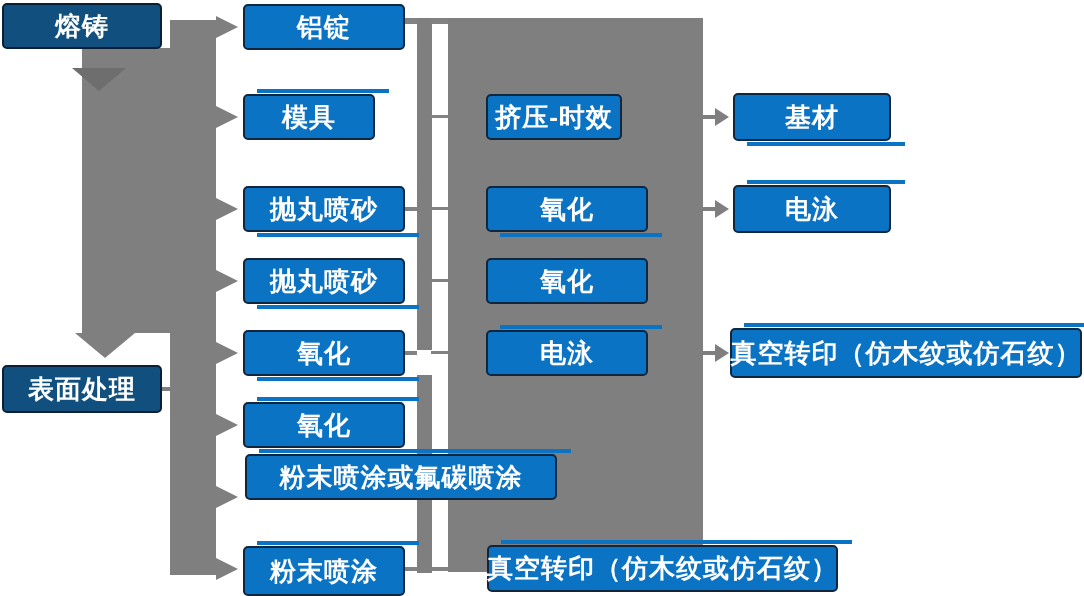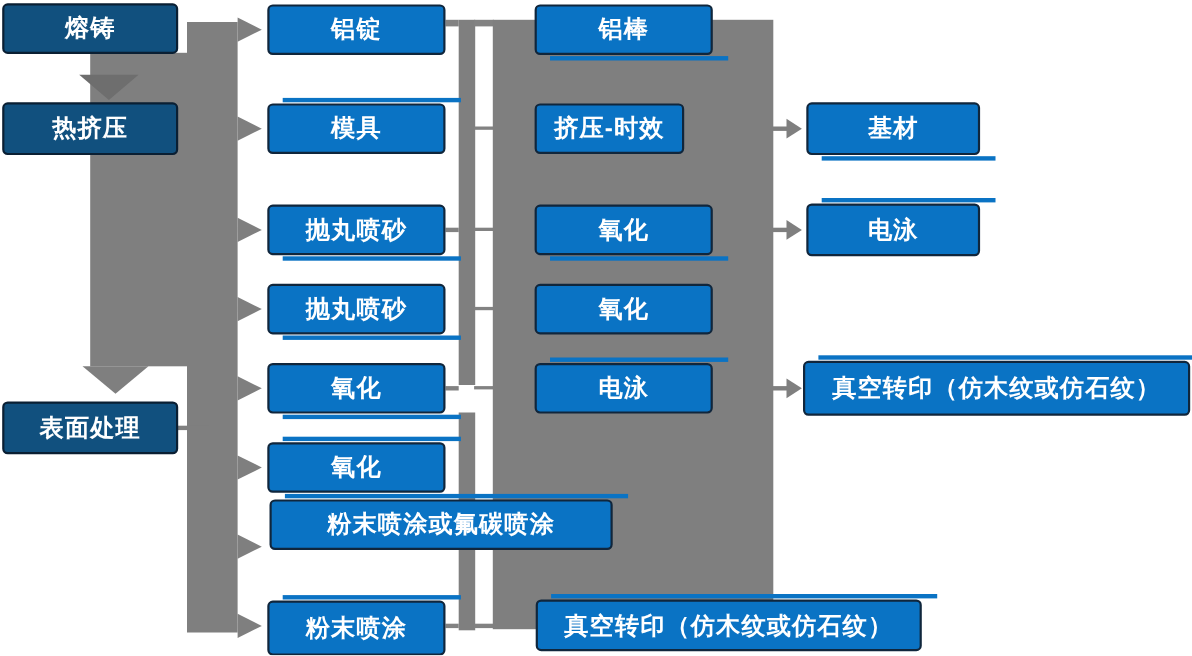--- a/index.html
+++ b/index.html
@@ -11,21 +11,21 @@
     font-family:"Liberation Sans","DejaVu Sans",sans-serif;
   }
   #connectors{position:absolute;left:0;top:0;z-index:0;}
   .node{
     position:absolute;
     z-index:2;
     display:flex;align-items:center;justify-content:center;
     box-sizing:border-box;
     color:#fff;
     font-weight:bold;
-    font-size:22px;
+    font-size:26px;
     letter-spacing:1px;
     border-radius:5px;
     border:2px solid var(--node-border,#10263c);
     background:var(--node-fill,#0a73c4);
     text-align:center;
     white-space:nowrap;
   }
   .node.stage-box{
     background:var(--stage-fill,#11507e);
     border-color:var(--stage-border,#0a1f33);
@@ -86,33 +86,31 @@
 
     <rect x="702" y="115" width="14" height="4" fill="#7f7f7f"></rect>
     <polygon points="715,108 715,126 729,117" fill="#7f7f7f"></polygon>
     <rect x="702" y="207" width="14" height="4" fill="#7f7f7f"></rect>
     <polygon points="715,200 715,218 729,209" fill="#7f7f7f"></polygon>
     <rect x="702" y="351" width="14" height="4" fill="#7f7f7f"></rect>
     <polygon points="715,344 715,362 729,353" fill="#7f7f7f"></polygon>
   </svg>
 
   <div class="node stage-box" style="left:2px;top:3px;width:160px;height:46px">熔铸</div>
-  <div class="node stage-box" style="left:2px;top:93px;width:160px;height:48px">热挤压</div>
   <div class="node stage-box" style="left:2px;top:365px;width:160px;height:48px">表面处理</div>
 
   <div class="node" style="left:243px;top:4px;width:162px;height:46px">铝锭</div>
-  <div class="node dup-t" style="left:243px;top:94px;width:162px;height:46px">模具</div>
+  <div class="node dup-t" style="left:243px;top:94px;width:132px;height:46px">模具</div>
   <div class="node dup-b" style="left:243px;top:186px;width:162px;height:46px">抛丸喷砂</div>
   <div class="node dup-b" style="left:243px;top:258px;width:162px;height:46px">抛丸喷砂</div>
   <div class="node dup-b" style="left:243px;top:330px;width:162px;height:46px">氧化</div>
   <div class="node dup-t" style="left:243px;top:402px;width:162px;height:46px">氧化</div>
   <div class="node dup-t" style="left:245px;top:454px;width:312px;height:46px">粉末喷涂或氟碳喷涂</div>
   <div class="node dup-t" style="left:243px;top:546px;width:162px;height:50px">粉末喷涂</div>
 
-  <div class="node dup-b" style="left:486px;top:4px;width:162px;height:46px">铝棒</div>
   <div class="node" style="left:486px;top:94px;width:136px;height:46px">挤压-时效</div>
   <div class="node dup-b" style="left:486px;top:186px;width:162px;height:46px">氧化</div>
   <div class="node" style="left:486px;top:258px;width:162px;height:46px">氧化</div>
   <div class="node dup-t" style="left:486px;top:330px;width:162px;height:46px">电泳</div>
   <div class="node dup-t" style="left:487px;top:545px;width:351px;height:47px">真空转印（仿木纹或仿石纹）</div>
 
   <div class="node dup-b" style="left:733px;top:93px;width:158px;height:48px">基材</div>
   <div class="node dup-t" style="left:733px;top:185px;width:158px;height:48px">电泳</div>
   <div class="node dup-t" style="left:730px;top:328px;width:352px;height:50px">真空转印（仿木纹或仿石纹）</div>
 

